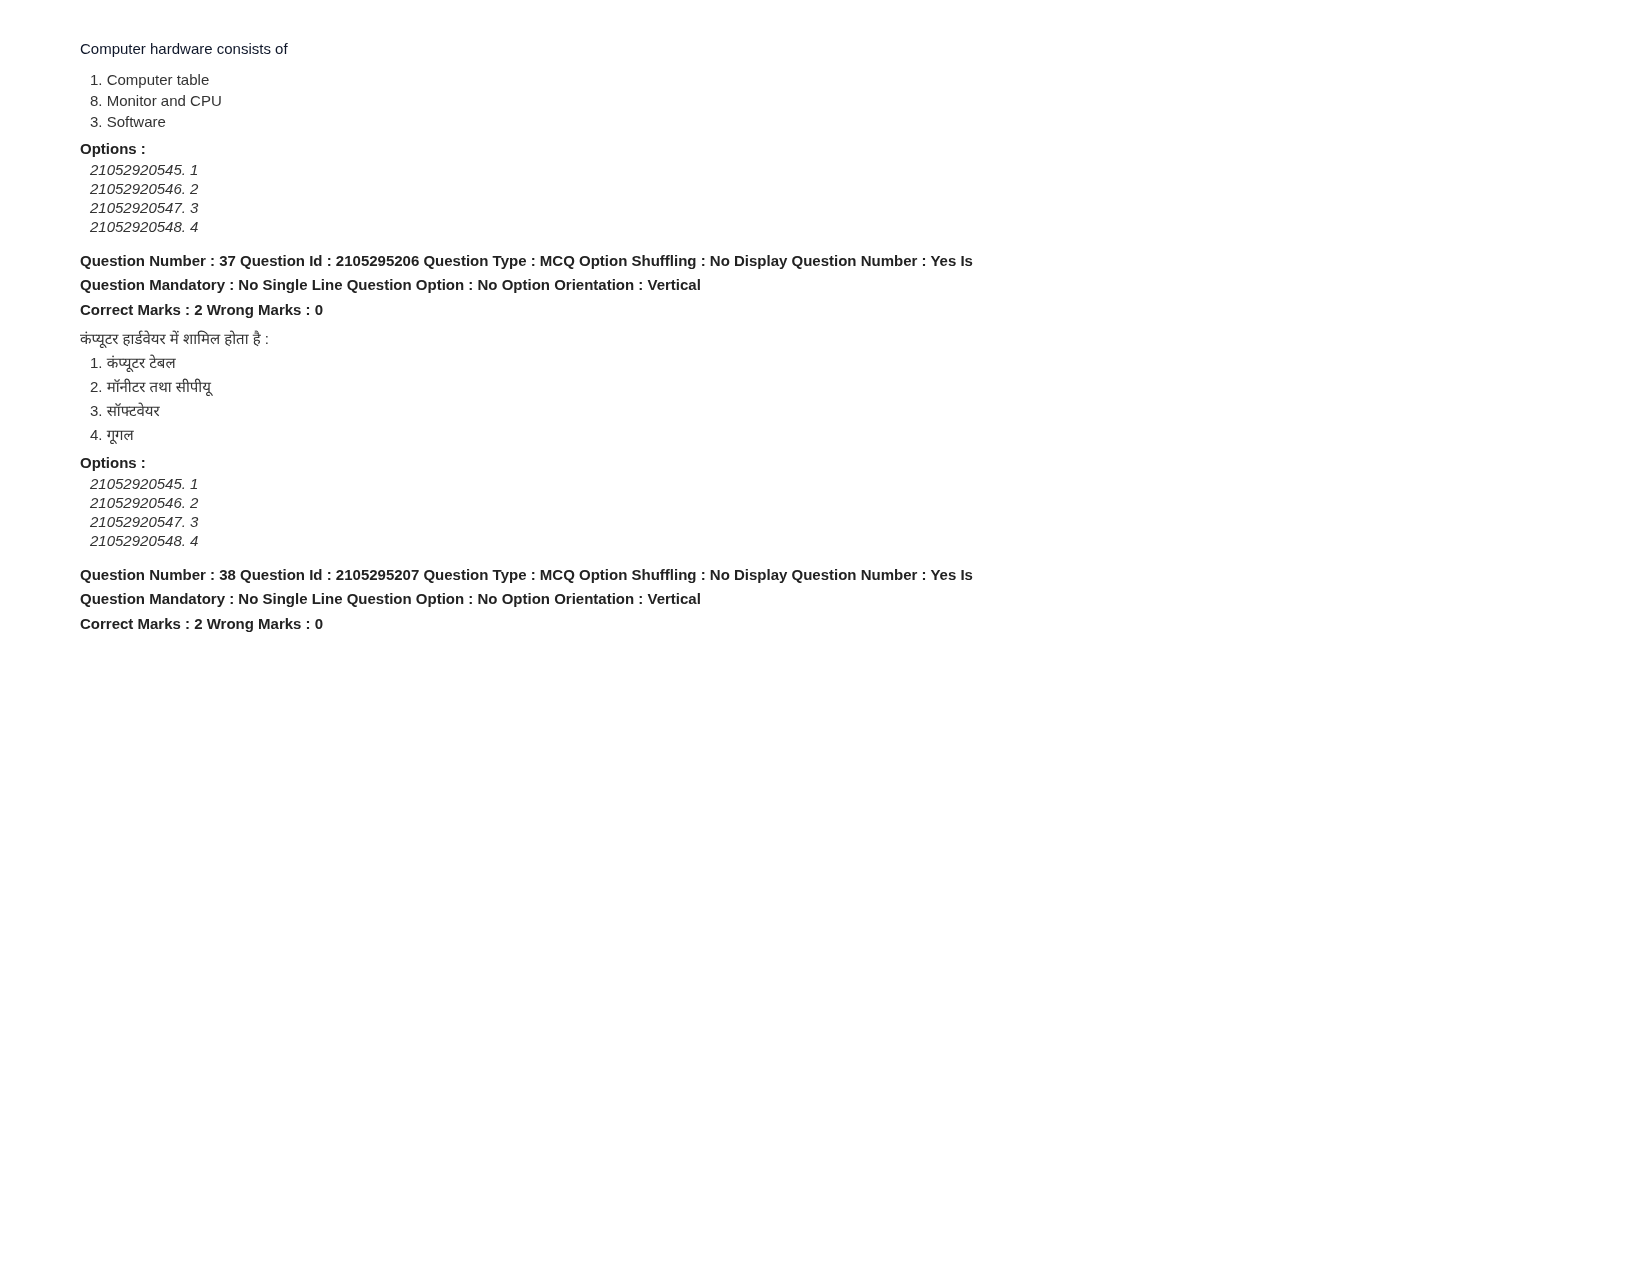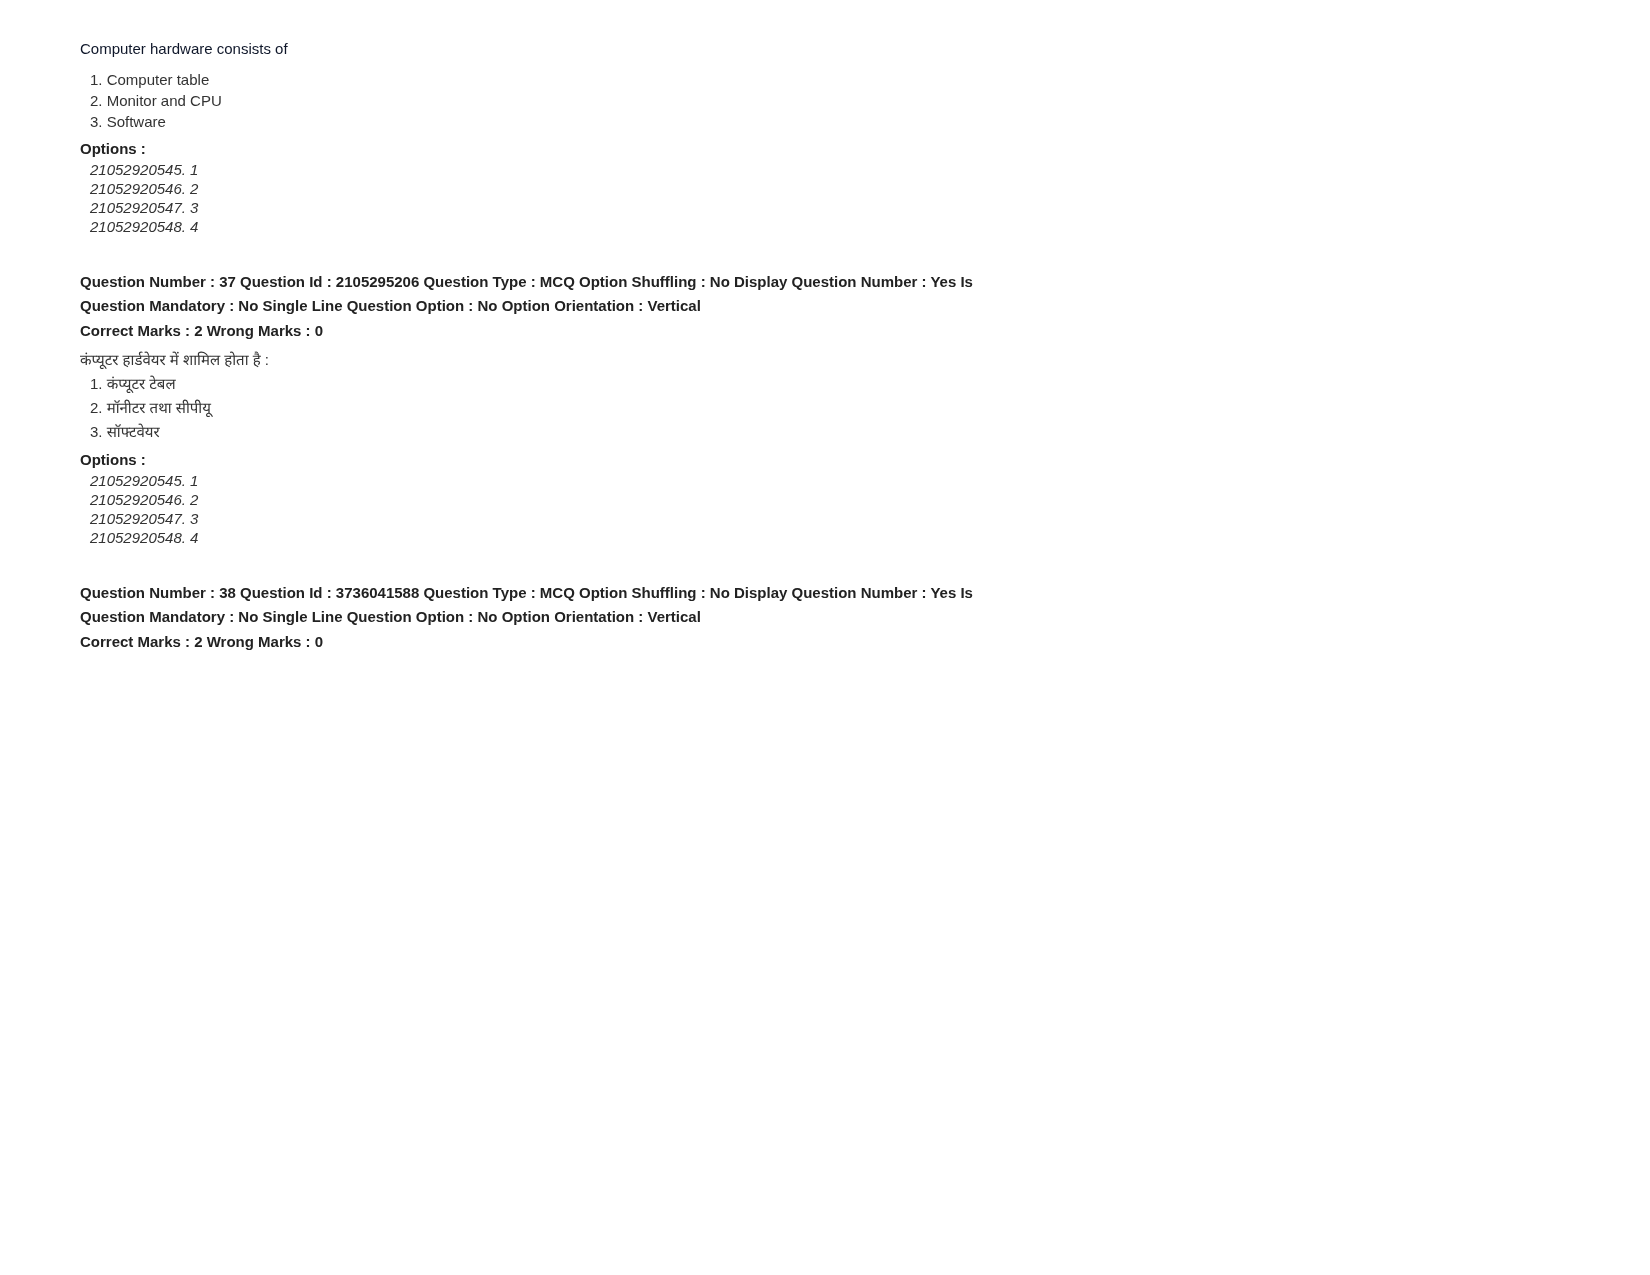--- a/index.html
+++ b/index.html
@@ -52,21 +52,21 @@
 
     .option-ids li {
       font-size: 15px;
       color: #333;
       margin-bottom: 2px;
     }
 
     .question-meta {
       font-weight: bold;
       font-size: 15px;
-      margin-top: 35px;
+      margin-top: 14px;
       margin-bottom: 4px;
       line-height: 1.6;
     }
 
     .correct-marks {
       font-weight: bold;
       font-size: 15px;
       margin-bottom: 10px;
     }
 
@@ -76,21 +76,21 @@
       color: #333;
     }
   </style>
 </head>
 <body>
 
 <div>
   <p class="question-intro">Computer hardware consists of</p>
   <ul class="options-list">
     <li>1. Computer table</li>
-    <li>2. Monitor and CPU</li>
+    <li>8. Monitor and CPU</li>
     <li>3. Software</li>
   </ul>
   <p class="options-label">Options :</p>
   <ul class="option-ids">
     <li>21052920545. 1</li>
     <li>21052920546. 2</li>
     <li>21052920547. 3</li>
     <li>21052920548. 4</li>
   </ul>
 </div>
@@ -99,29 +99,30 @@
   <p class="question-meta">
     <span>Question Number : 37 Question Id : 2105295206 Question Type : MCQ Option Shuffling : No Display Question Number : Yes Is</span><br>
     <span>Question Mandatory : No Single Line Question Option : No Option Orientation : Vertical</span>
   </p>
   <p class="correct-marks">Correct Marks : 2 Wrong Marks : 0</p>
   <p class="question-text">कंप्यूटर हार्डवेयर में शामिल होता है :</p>
   <ul class="options-list">
     <li>1. कंप्यूटर टेबल</li>
     <li>2. मॉनीटर तथा सीपीयू</li>
     <li>3. सॉफ्टवेयर</li>
+    <li>4. गूगल</li>
   </ul>
   <p class="options-label">Options :</p>
   <ul class="option-ids">
     <li>21052920545. 1</li>
     <li>21052920546. 2</li>
     <li>21052920547. 3</li>
     <li>21052920548. 4</li>
   </ul>
 </div>
 
 <div>
   <p class="question-meta">
-    <span>Question Number : 38 Question Id : 3736041588 Question Type : MCQ Option Shuffling : No Display Question Number : Yes Is</span><br>
+    <span>Question Number : 38 Question Id : 2105295207 Question Type : MCQ Option Shuffling : No Display Question Number : Yes Is</span><br>
     <span>Question Mandatory : No Single Line Question Option : No Option Orientation : Vertical</span>
   </p>
   <p class="correct-marks">Correct Marks : 2 Wrong Marks : 0</p>
 </div>
 
 </body></html>

